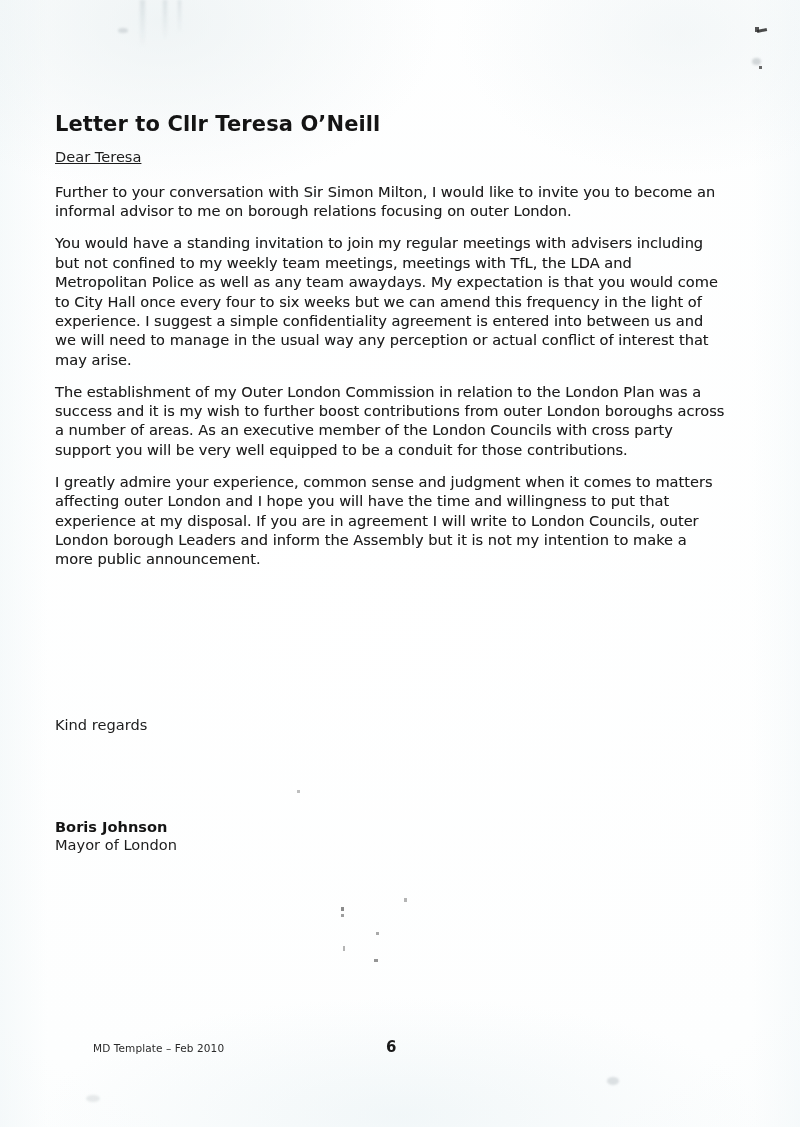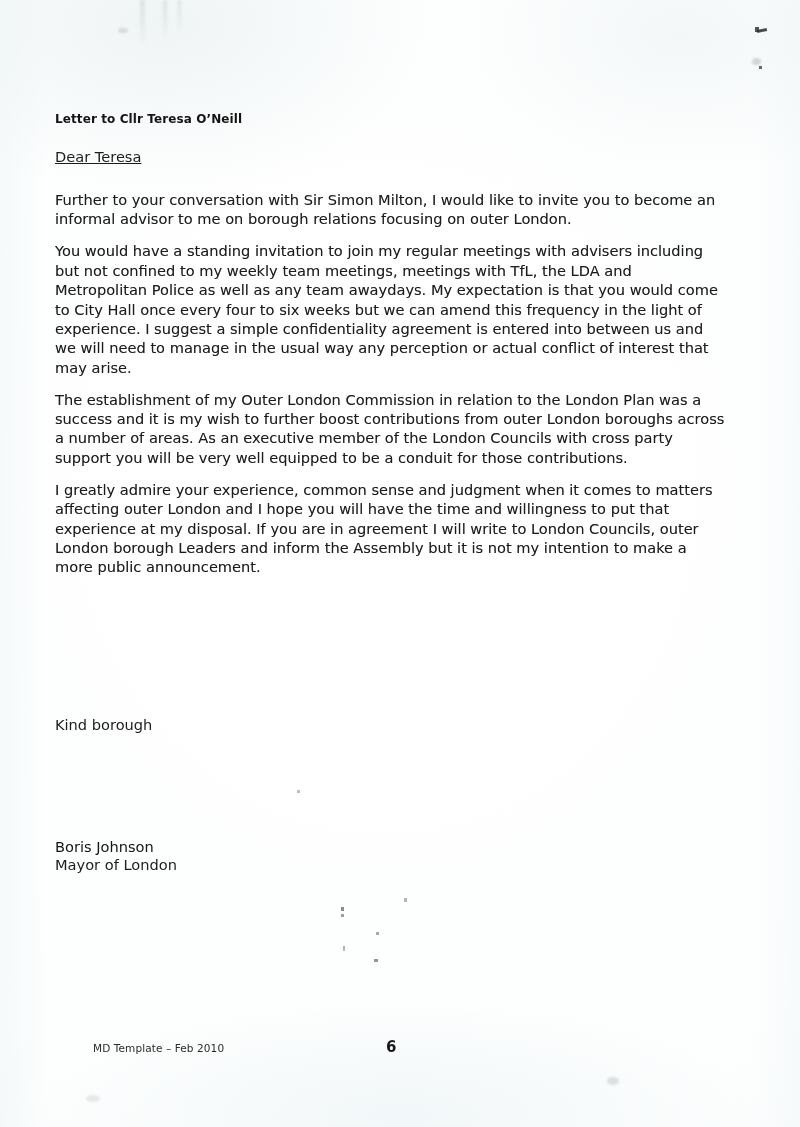--- a/index.html
+++ b/index.html
@@ -40,39 +40,39 @@
     position: absolute;
     left: 55px;
     top: 0;
     width: 672px;
   }
 
   .letter-title {
     position: absolute;
     left: 0;
     top: 112px;
-    font-size: 12px;
+    font-size: 21px;
     font-weight: bold;
     letter-spacing: 0.1px;
     color: #141414;
   }
 
   .salutation {
     position: absolute;
     left: 0;
     top: 148px;
     font-size: 14.6px;
     color: #1c1c1c;
     text-decoration: underline;
   }
 
   .body-block {
     position: absolute;
     left: 0;
-    top: 190px;
+    top: 182px;
     width: 672px;
   }
 
   .para {
     font-size: 14.6px;
     line-height: 19.4px;
     margin: 0 0 12.5px 0;
     color: #1c1c1c;
     text-align: left;
     
@@ -87,24 +87,23 @@
     color: #1c1c1c;
   }
 
   .signature {
     position: absolute;
     left: 0;
     top: 818px;
   }
   .sig-name {
     font-size: 14.6px;
-    font-weight: normal;
+    font-weight: bold;
     line-height: 18px;
     color: #141414;
-    margin-top: 20px;
   }
   .sig-role {
     font-size: 14.6px;
     line-height: 18px;
     color: #1c1c1c;
     text-align: center;
   }
 
   .footer-note {
     position: absolute;
@@ -177,21 +176,21 @@
 
     <div class="salutation">Dear Teresa</div>
 
     <div class="body-block">
       <p class="para">Further to your conversation with Sir Simon Milton, I would like to invite you to become an informal advisor to me on borough relations focusing on outer London.</p>
       <p class="para">You would have a standing invitation to join my regular meetings with advisers including but not confined to my weekly team meetings, meetings with TfL, the LDA and Metropolitan Police as well as any team awaydays.  My expectation is that you would come to City Hall once every four to six weeks but we can amend this frequency in the light of experience.  I suggest a simple confidentiality agreement is entered into between us and we will need to manage in the usual way any perception or actual conflict of interest that may arise.</p>
       <p class="para">The establishment of my Outer London Commission in relation to the London Plan was a success and it is my wish to further boost contributions from outer London boroughs across a number of areas. As an executive member of the London Councils with cross party support you will be very well equipped to be a conduit for those contributions.</p>
       <p class="para">I greatly admire your experience, common sense and judgment when it comes to matters affecting outer London and I hope you will have the time and willingness to put that experience at my disposal.  If you are in agreement I will write to London Councils, outer London borough Leaders and inform the Assembly but it is not my intention to make a more public announcement.</p>
     </div>
 
-    <div class="closing">Kind borough</div>
+    <div class="closing">Kind regards</div>
 
     <div class="signature">
       <div class="sig-name">Boris Johnson</div>
       <div class="sig-role">Mayor of London</div>
     </div>
 
   </div>
 
   <div class="footer-note">MD Template – Feb 2010</div>
 

